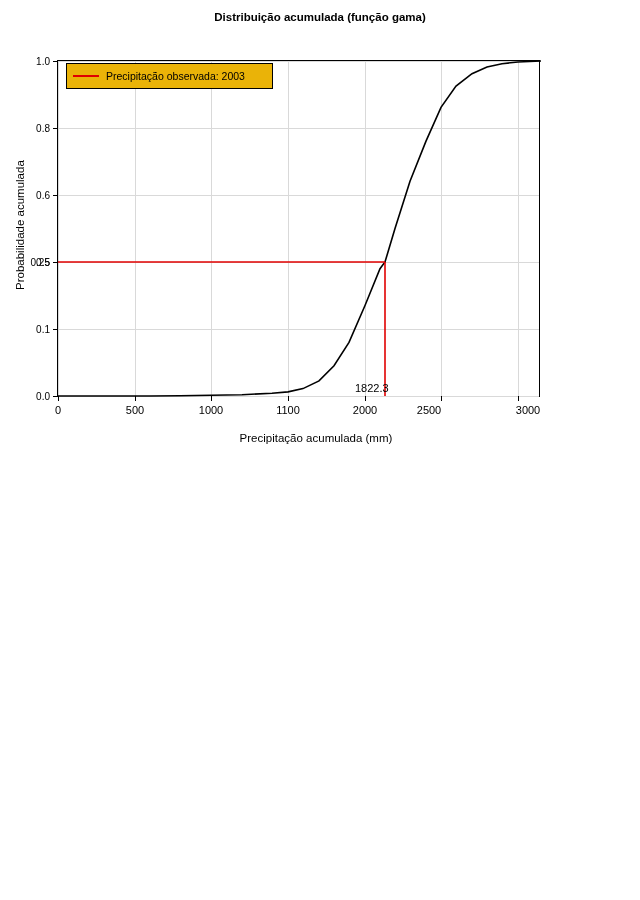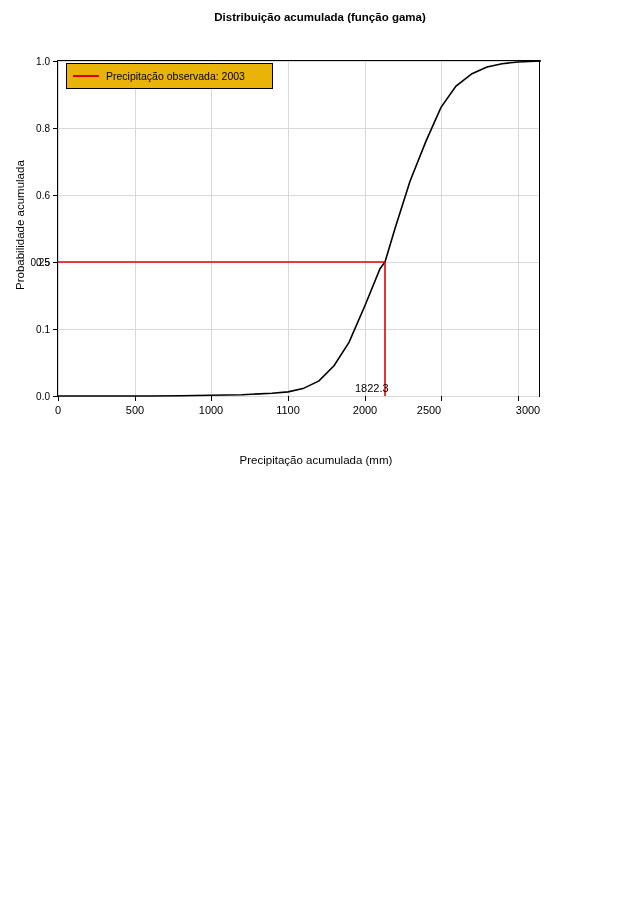--- a/index.html
+++ b/index.html
@@ -42,21 +42,21 @@
     font-size:10px;text-align:right;white-space:nowrap;
     transform:translateY(-50%);
   }
   .xlab{
     position:absolute;top:100%;margin-top:8px;
     font-size:11px;text-align:center;white-space:nowrap;
     transform:translateX(-50%);
   }
 
   .axis-title{
-    position:absolute;font-size:11.5px;text-align:center;width:632px;left:0;margin-top:22px;
+    position:absolute;font-size:11.5px;text-align:center;width:632px;left:0;
   }
   #xtitle-top{top:432px;}
 
   .ytitle{
     position:absolute;font-size:11.5px;
     transform:rotate(-90deg);
     transform-origin:left top;
     white-space:nowrap;
   }
   #ytitle-top{left:14px;top:290px;}

